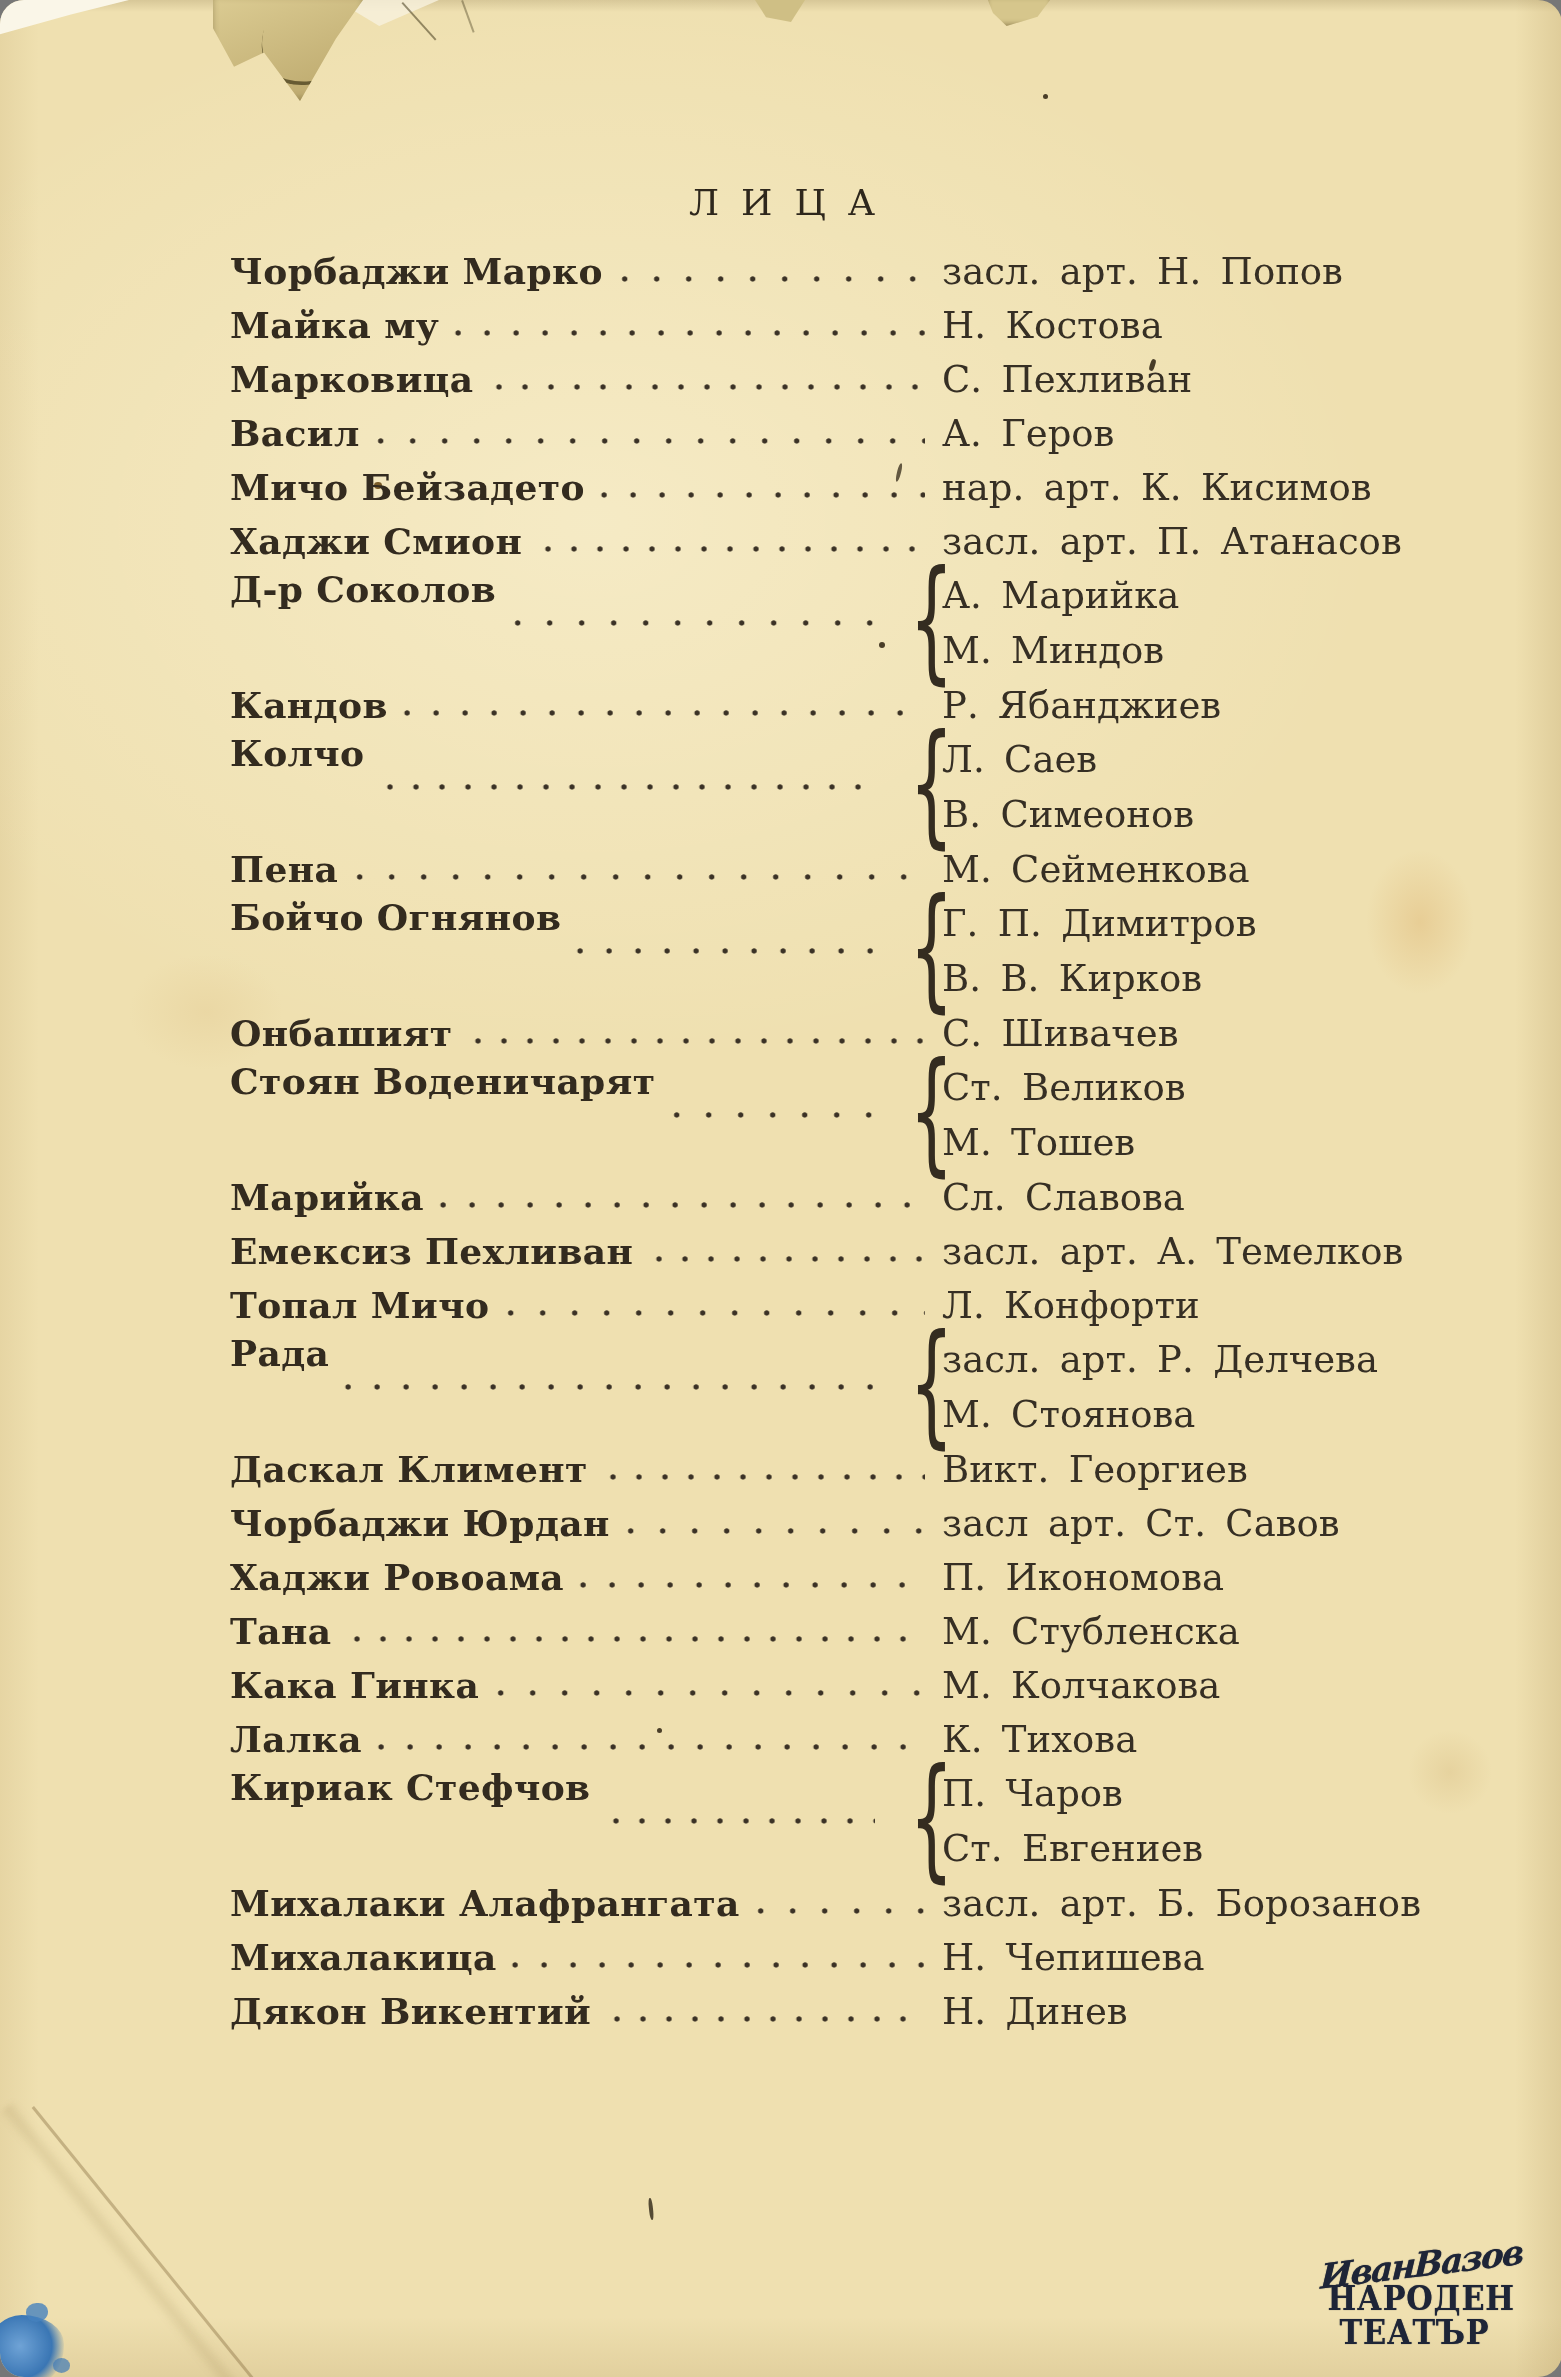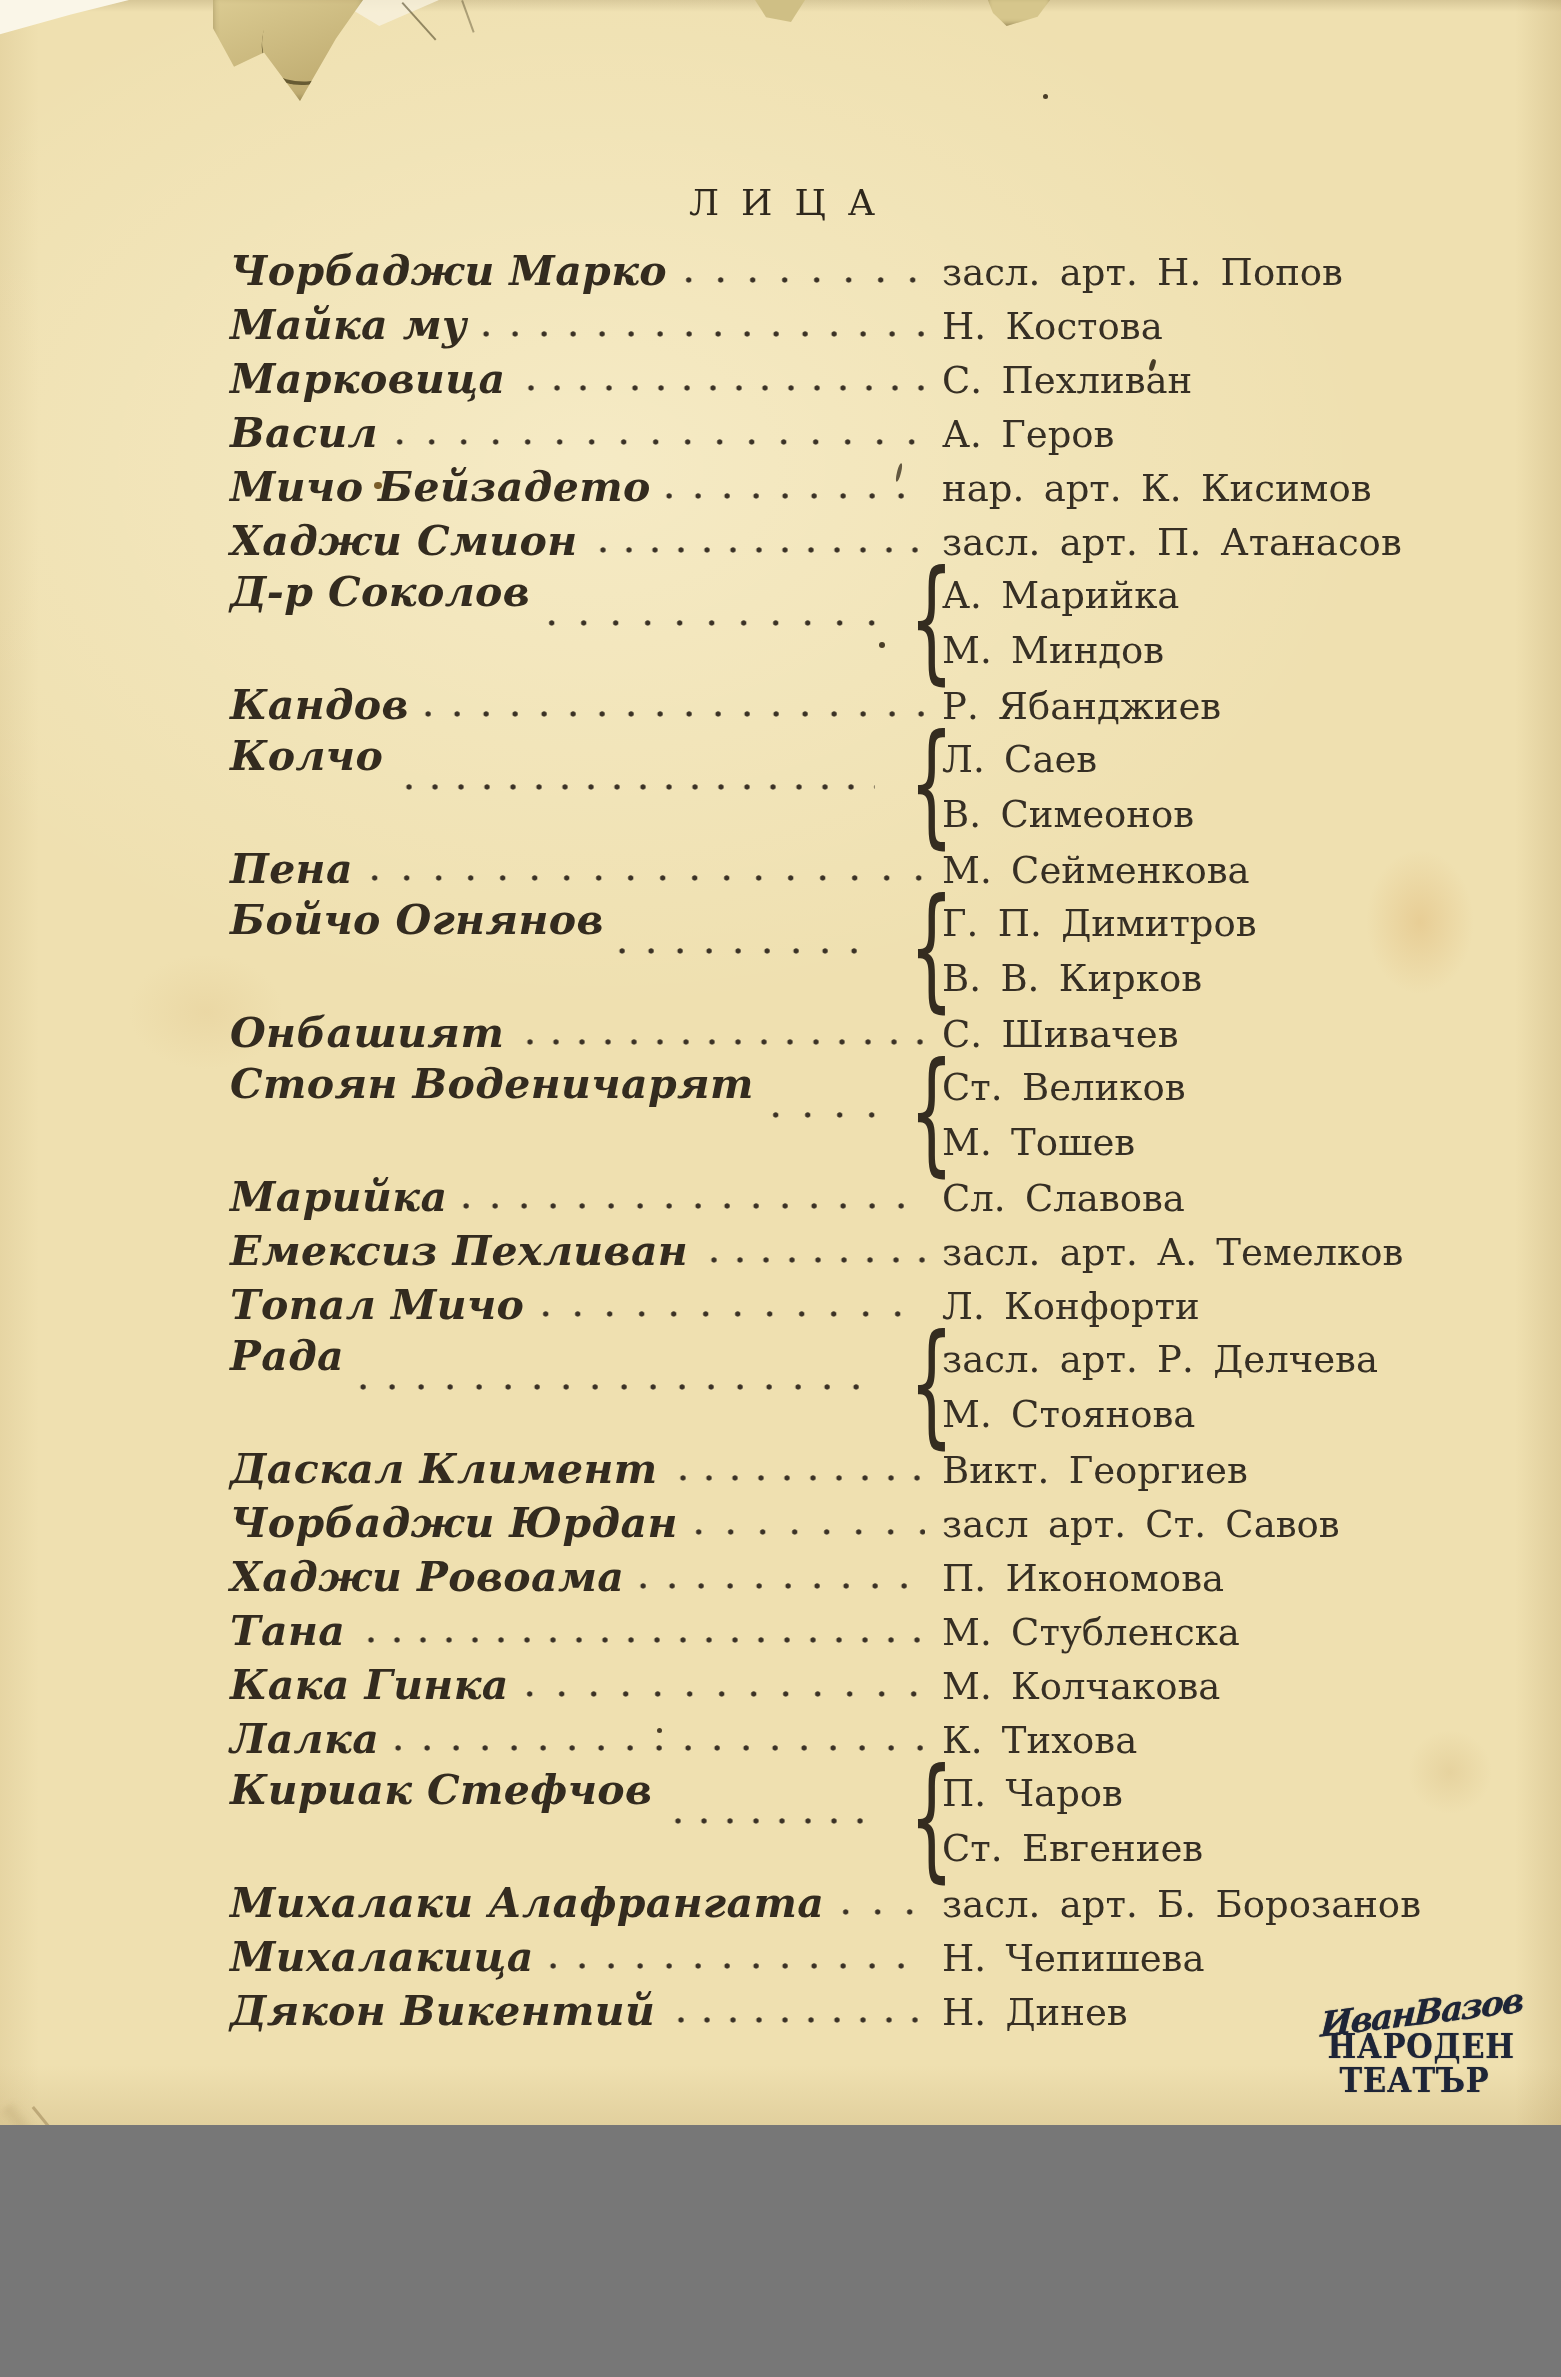--- a/index.html
+++ b/index.html
@@ -1,42 +1,43 @@
 <!DOCTYPE html>
 <html style="--paper: #efe0b0; --ink: #342c20; --stamp_navy: #1e2537; --tape_tan: #cdbd83; --ink_stain_blue: #3a76b4;font-size:13.7px"><head>
 <meta charset="utf-8">
 <style>
   html,body { margin:0; padding:0; background:#777; }
   .page {
-    position:relative; width:1562px; height:2125px; overflow:hidden;
+    position:relative; width:1562px; height:2377px; overflow:hidden;
     font-family:"DejaVu Serif","Liberation Serif",serif;
     color:#342c20;
     background:
       radial-gradient(1115px 772px at 38% 22%, rgba(255,250,228,.40), rgba(255,250,228,0) 70%),
       radial-gradient(77px 103px at 1420px 922px, rgba(205,140,55,.22), rgba(205,140,55,0) 70%),
       radial-gradient(60px 60px at 1450px 1772px, rgba(190,150,80,.18), rgba(190,150,80,0) 70%),
       radial-gradient(103px 77px at 206px 1012px, rgba(220,190,130,.25), rgba(220,190,130,0) 75%),
       linear-gradient(to left, rgba(165,135,75,.22), rgba(165,135,75,0) 47px),
       linear-gradient(to right, rgba(175,145,85,.14), rgba(175,145,85,0) 39px),
       linear-gradient(to top, rgba(165,135,75,.18), rgba(165,135,75,0) 60px),
       linear-gradient(to bottom, rgba(120,100,55,.20), rgba(120,100,55,0) 12px),
       #efe0b0;
+    border-radius: 24px;
   }
   
   .title {
     position:absolute; top:182px; left:0; right:0;
     text-align:center; transform:translateX(12px);
     font-size:36px; letter-spacing:22px; font-weight:400;
     color:#2e271c;
   }
   
   .cast-list { position:absolute; left:230px; top:244px; width:1115px; }
   .row { display:flex; align-items:baseline; height:54px; line-height:54px; white-space:nowrap; }
   .row.double { height:110px; align-items:flex-start; line-height:normal; }
-  .role { font-weight:700; font-size:41px; letter-spacing:0.4px; color:#332b1f;font-style:italic; }
+  .role { font-weight:700; font-size:36px; letter-spacing:0.4px; color:#332b1f; }
   .leader {
     flex:1; height:10.3px; margin:0 17px 0 13.7px; align-self:baseline;
     background-image:radial-gradient(circle at 3.4px 5.1px, #3b3226 2.3px, rgba(59,50,38,0) 3.1px);
     background-size:29px 10.3px; background-repeat:repeat-x; background-position:1.7px 0;
   }
   .row:nth-child(3n) .leader { background-size:26px 10.3px; background-position:8.6px 0; }
   .row:nth-child(3n+1) .leader { background-size:32px 10.3px; background-position:4.3px 0; }
   .row.double .leader { align-self:center; margin-right:67px; }
   .actors { width:403px; font-size:37px; word-spacing:7.7px; color:#362f24; }
   .actors.braced { position:relative; }

